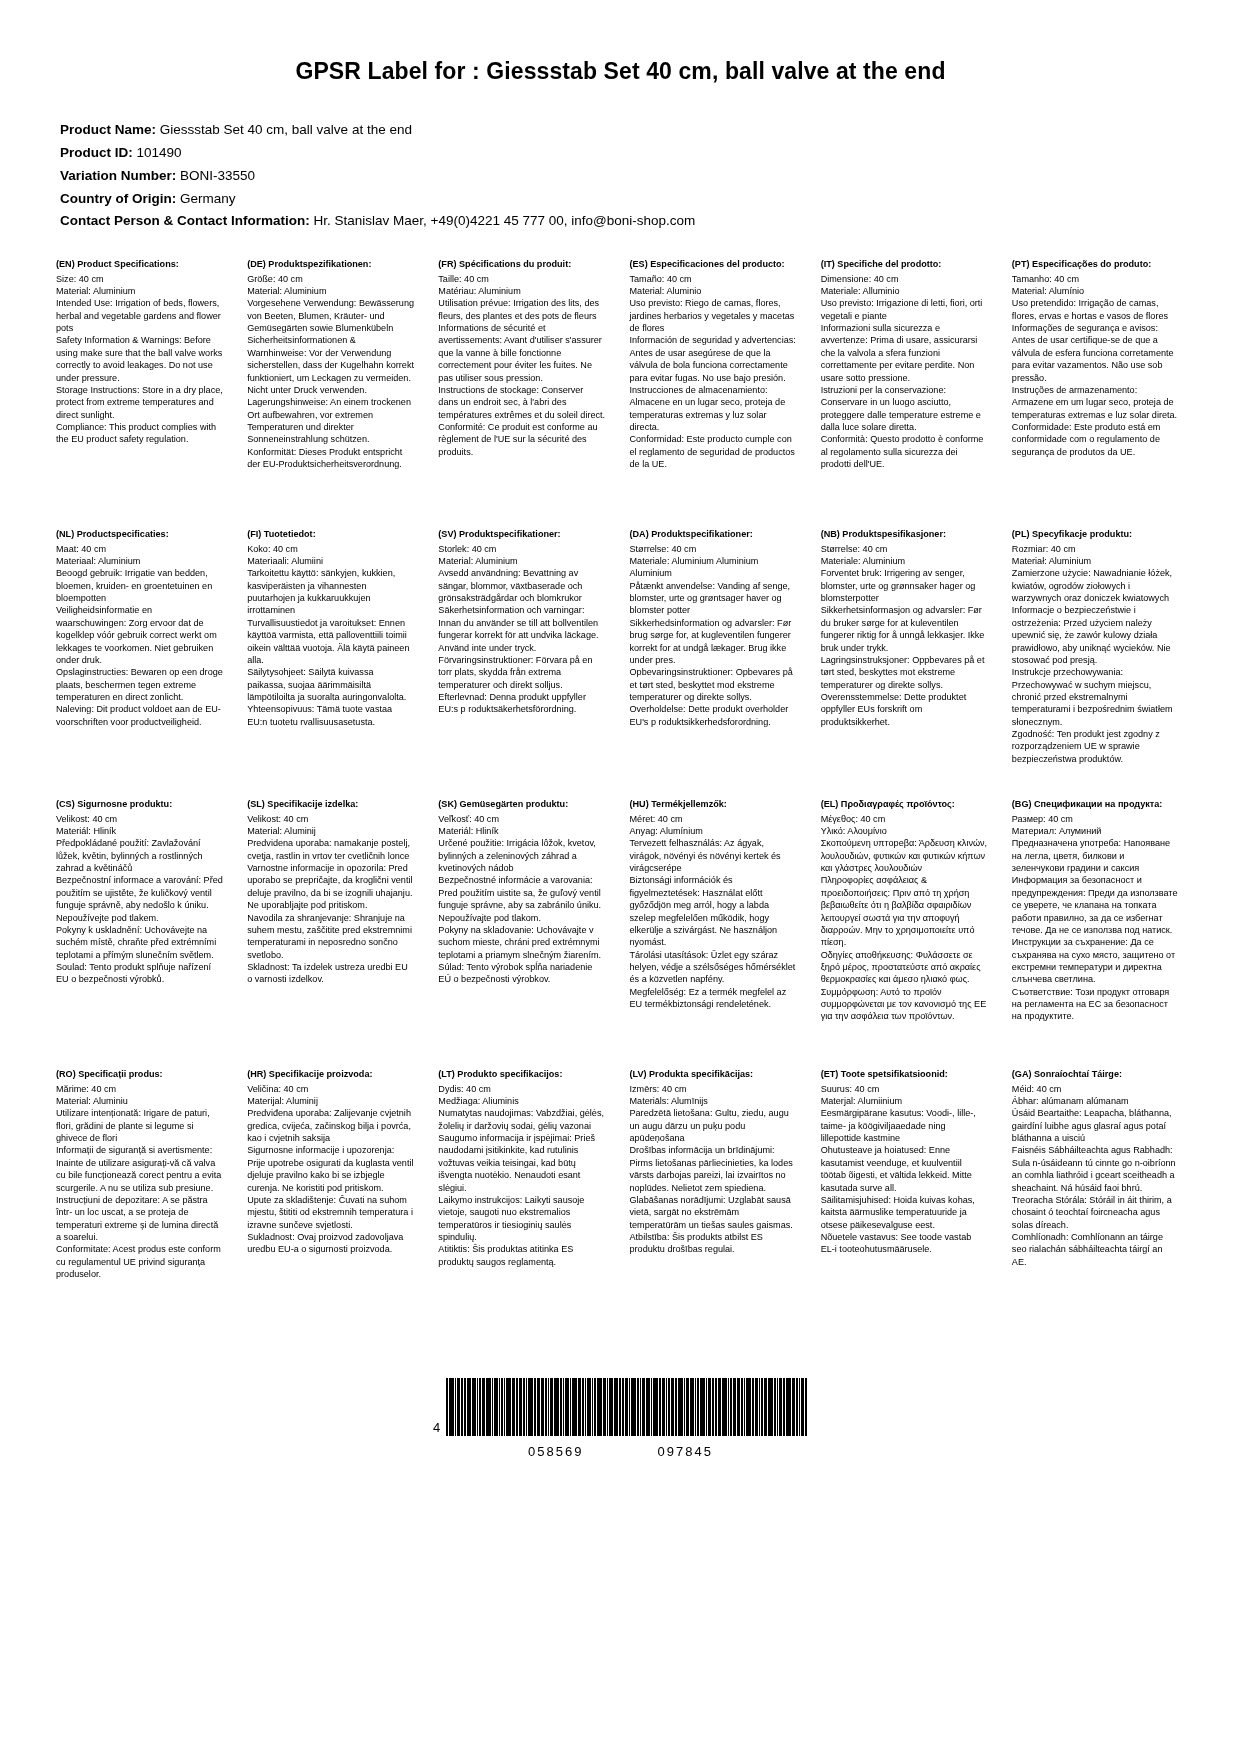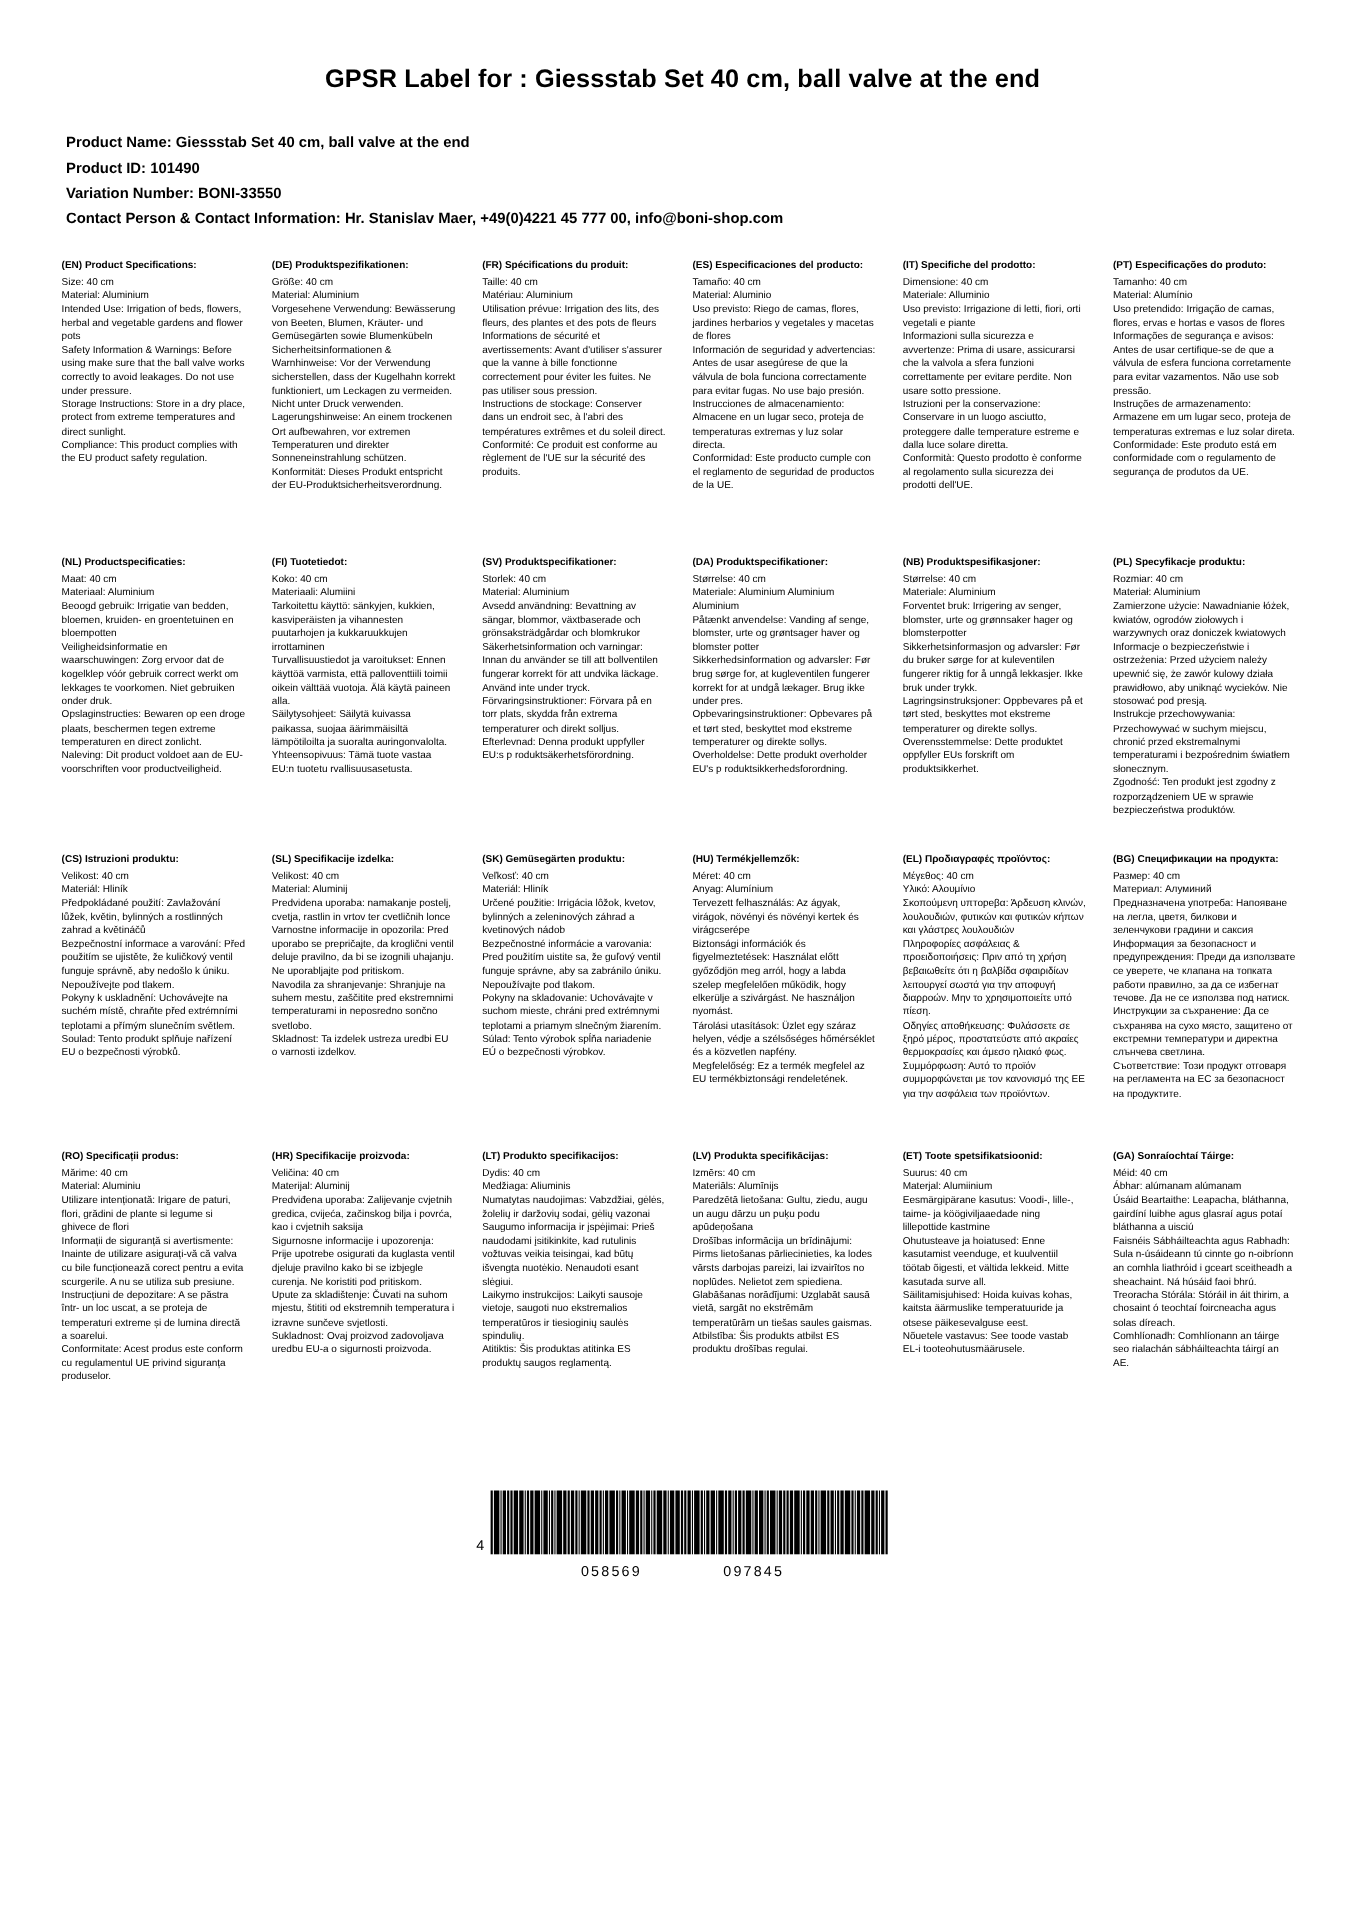--- a/index.html
+++ b/index.html
@@ -33,21 +33,21 @@
     font-size: 13.5px;
     line-height: 1.62;
   }
   .meta .row {
     margin-bottom: 1px;
   }
   .meta .lbl {
     font-weight: bold;
   }
   .meta .val {
-    font-weight: bold;
+    font-weight: normal;
   }
   .grid {
     display: grid;
     grid-template-columns: repeat(6, 1fr);
     column-gap: 18px;
     row-gap: 0px;
     margin-top: 18px;
   }
   .cell {
     font-size: 9.1px;
@@ -138,20 +138,24 @@
     </div>
     <div class="row">
       <span class="lbl">Product ID:</span>
       <span class="val">101490</span>
     </div>
     <div class="row">
       <span class="lbl">Variation Number:</span>
       <span class="val">BONI-33550</span>
     </div>
     <div class="row">
+      <span class="lbl">Country of Origin:</span>
+      <span class="val">Germany</span>
+    </div>
+    <div class="row">
       <span class="lbl">Contact Person &amp; Contact Information:</span>
       <span class="val">Hr. Stanislav Maer, +49(0)4221 45 777 00, info@boni-shop.com</span>
     </div>
   </div>
 
   <div class="grid">
 
     <div class="cell">
       <span class="hdr">(EN) Product Specifications:</span>
       <p>Size: 40 cm
@@ -256,21 +260,21 @@
       <span class="hdr">(PL) Specyfikacje produktu:</span>
       <p>Rozmiar: 40 cm
 Materiał: Aluminium
 Zamierzone użycie: Nawadnianie łóżek, kwiatów, ogrodów ziołowych i warzywnych oraz doniczek kwiatowych
 Informacje o bezpieczeństwie i ostrzeżenia: Przed użyciem należy upewnić się, że zawór kulowy działa prawidłowo, aby uniknąć wycieków. Nie stosować pod presją.
 Instrukcje przechowywania: Przechowywać w suchym miejscu, chronić przed ekstremalnymi temperaturami i bezpośrednim światłem słonecznym.
 Zgodność: Ten produkt jest zgodny z rozporządzeniem UE w sprawie bezpieczeństwa produktów.</p>
     </div>
 
     <div class="cell">
-      <span class="hdr">(CS) Istruzioni produktu:</span>
+      <span class="hdr">(CS) Sigurnosne produktu:</span>
       <p>Velikost: 40 cm
 Materiál: Hliník
 Předpokládané použití: Zavlažování lůžek, květin, bylinných a rostlinných zahrad a květináčů
 Bezpečnostní informace a varování: Před použitím se ujistěte, že kuličkový ventil funguje správně, aby nedošlo k úniku. Nepoužívejte pod tlakem.
 Pokyny k uskladnění: Uchovávejte na suchém místě, chraňte před extrémními teplotami a přímým slunečním světlem.
 Soulad: Tento produkt splňuje nařízení EU o bezpečnosti výrobků.</p>
     </div>
     <div class="cell">
       <span class="hdr">(SL) Specifikacije izdelka:</span>
       <p>Velikost: 40 cm

